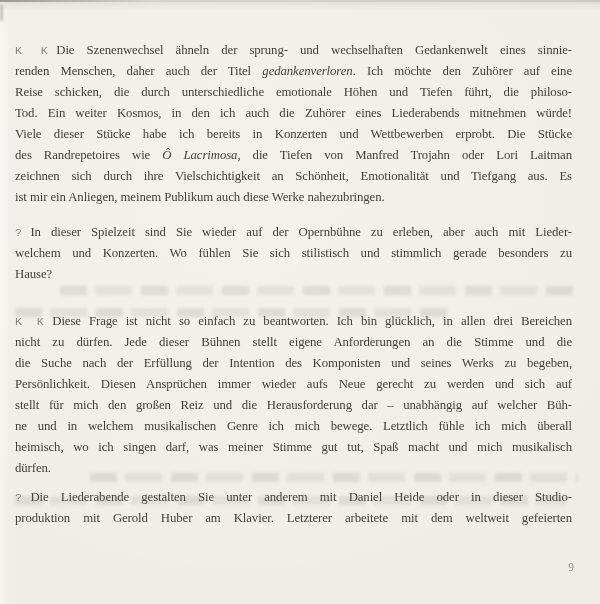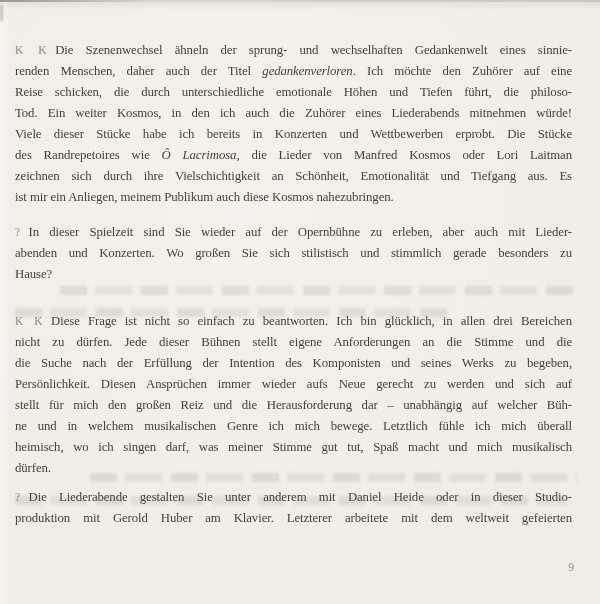--- a/index.html
+++ b/index.html
@@ -35,21 +35,21 @@
   .para-2{margin-top:26px;}
   .para-3{margin-top:8px;}
   .line{
     height:21px;line-height:21px;font-size:12.8px;
     letter-spacing:-0.1px;
     text-align:justify;text-align-last:justify;
     overflow:hidden;white-space:normal;
   }
   .line.lastline{text-align-last:left;}
   .prefix{
-    font-family:Liberation Serif, serif;
+    font-family:Liberation Mono, monospace;
     color:var(--speaker-label);
     font-size:11.5px;letter-spacing:1.5px;
     margin-right:7px;
   }
   .it{font-style:italic;}
   .page-number{
     position:absolute;top:561px;right:26px;
     font-size:11.5px;color:var(--page-number);
     font-family:"Liberation Serif", serif;
   }
@@ -73,27 +73,27 @@
 <div class="scan-top-edge"></div>
 <div class="scan-corner-mark"></div>
 
 <div class="text-block">
     <div class="paragraph para-0">
       <div class="line"><span class="prefix">K K</span><span>Die Szenenwechsel ähneln der sprung- und wechselhaften Gedankenwelt eines sinnie-</span></div>
       <div class="line"><span>renden Menschen, daher auch der Titel </span><span class="it">gedankenverloren</span><span>. Ich möchte den Zuhörer auf eine</span></div>
       <div class="line"><span>Reise schicken, die durch unterschiedliche emotionale Höhen und Tiefen führt, die philoso-</span></div>
       <div class="line"><span>Tod. Ein weiter Kosmos, in den ich auch die Zuhörer eines Liederabends mitnehmen würde!</span></div>
       <div class="line"><span>Viele dieser Stücke habe ich bereits in Konzerten und Wettbewerben erprobt. Die Stücke</span></div>
-      <div class="line"><span>des Randrepetoires wie </span><span class="it">Ô Lacrimosa</span><span>, die Lieder von Manfred Kosmos oder Lori Laitman</span></div>
+      <div class="line"><span>des Randrepetoires wie </span><span class="it">Ô Lacrimosa</span><span>, die Tiefen von Manfred Trojahn oder Lori Laitman</span></div>
       <div class="line"><span>zeichnen sich durch ihre Vielschichtigkeit an Schönheit, Emotionalität und Tiefgang aus. Es</span></div>
-      <div class="line lastline"><span>ist mir ein Anliegen, meinem Publikum auch diese Kosmos nahezubringen.</span></div>
+      <div class="line lastline"><span>ist mir ein Anliegen, meinem Publikum auch diese Werke nahezubringen.</span></div>
     </div>
     <div class="paragraph para-1">
       <div class="line"><span class="prefix">?</span><span>In dieser Spielzeit sind Sie wieder auf der Opernbühne zu erleben, aber auch mit Lieder-</span></div>
-      <div class="line"><span>abenden und Konzerten. Wo großen Sie sich stilistisch und stimmlich gerade besonders zu</span></div>
+      <div class="line"><span>welchem und Konzerten. Wo fühlen Sie sich stilistisch und stimmlich gerade besonders zu</span></div>
       <div class="line lastline"><span>Hause?</span></div>
     </div>
     <div class="paragraph para-2">
       <div class="line"><span class="prefix">K K</span><span>Diese Frage ist nicht so einfach zu beantworten. Ich bin glücklich, in allen drei Bereichen</span></div>
       <div class="line"><span>nicht zu dürfen. Jede dieser Bühnen stellt eigene Anforderungen an die Stimme und die</span></div>
       <div class="line"><span>die Suche nach der Erfüllung der Intention des Komponisten und seines Werks zu begeben,</span></div>
       <div class="line"><span>Persönlichkeit. Diesen Ansprüchen immer wieder aufs Neue gerecht zu werden und sich auf</span></div>
       <div class="line"><span>stellt für mich den großen Reiz und die Herausforderung dar – unabhängig auf welcher Büh-</span></div>
       <div class="line"><span>ne und in welchem musikalischen Genre ich mich bewege. Letztlich fühle ich mich überall</span></div>
       <div class="line"><span>heimisch, wo ich singen darf, was meiner Stimme gut tut, Spaß macht und mich musikalisch</span></div>

